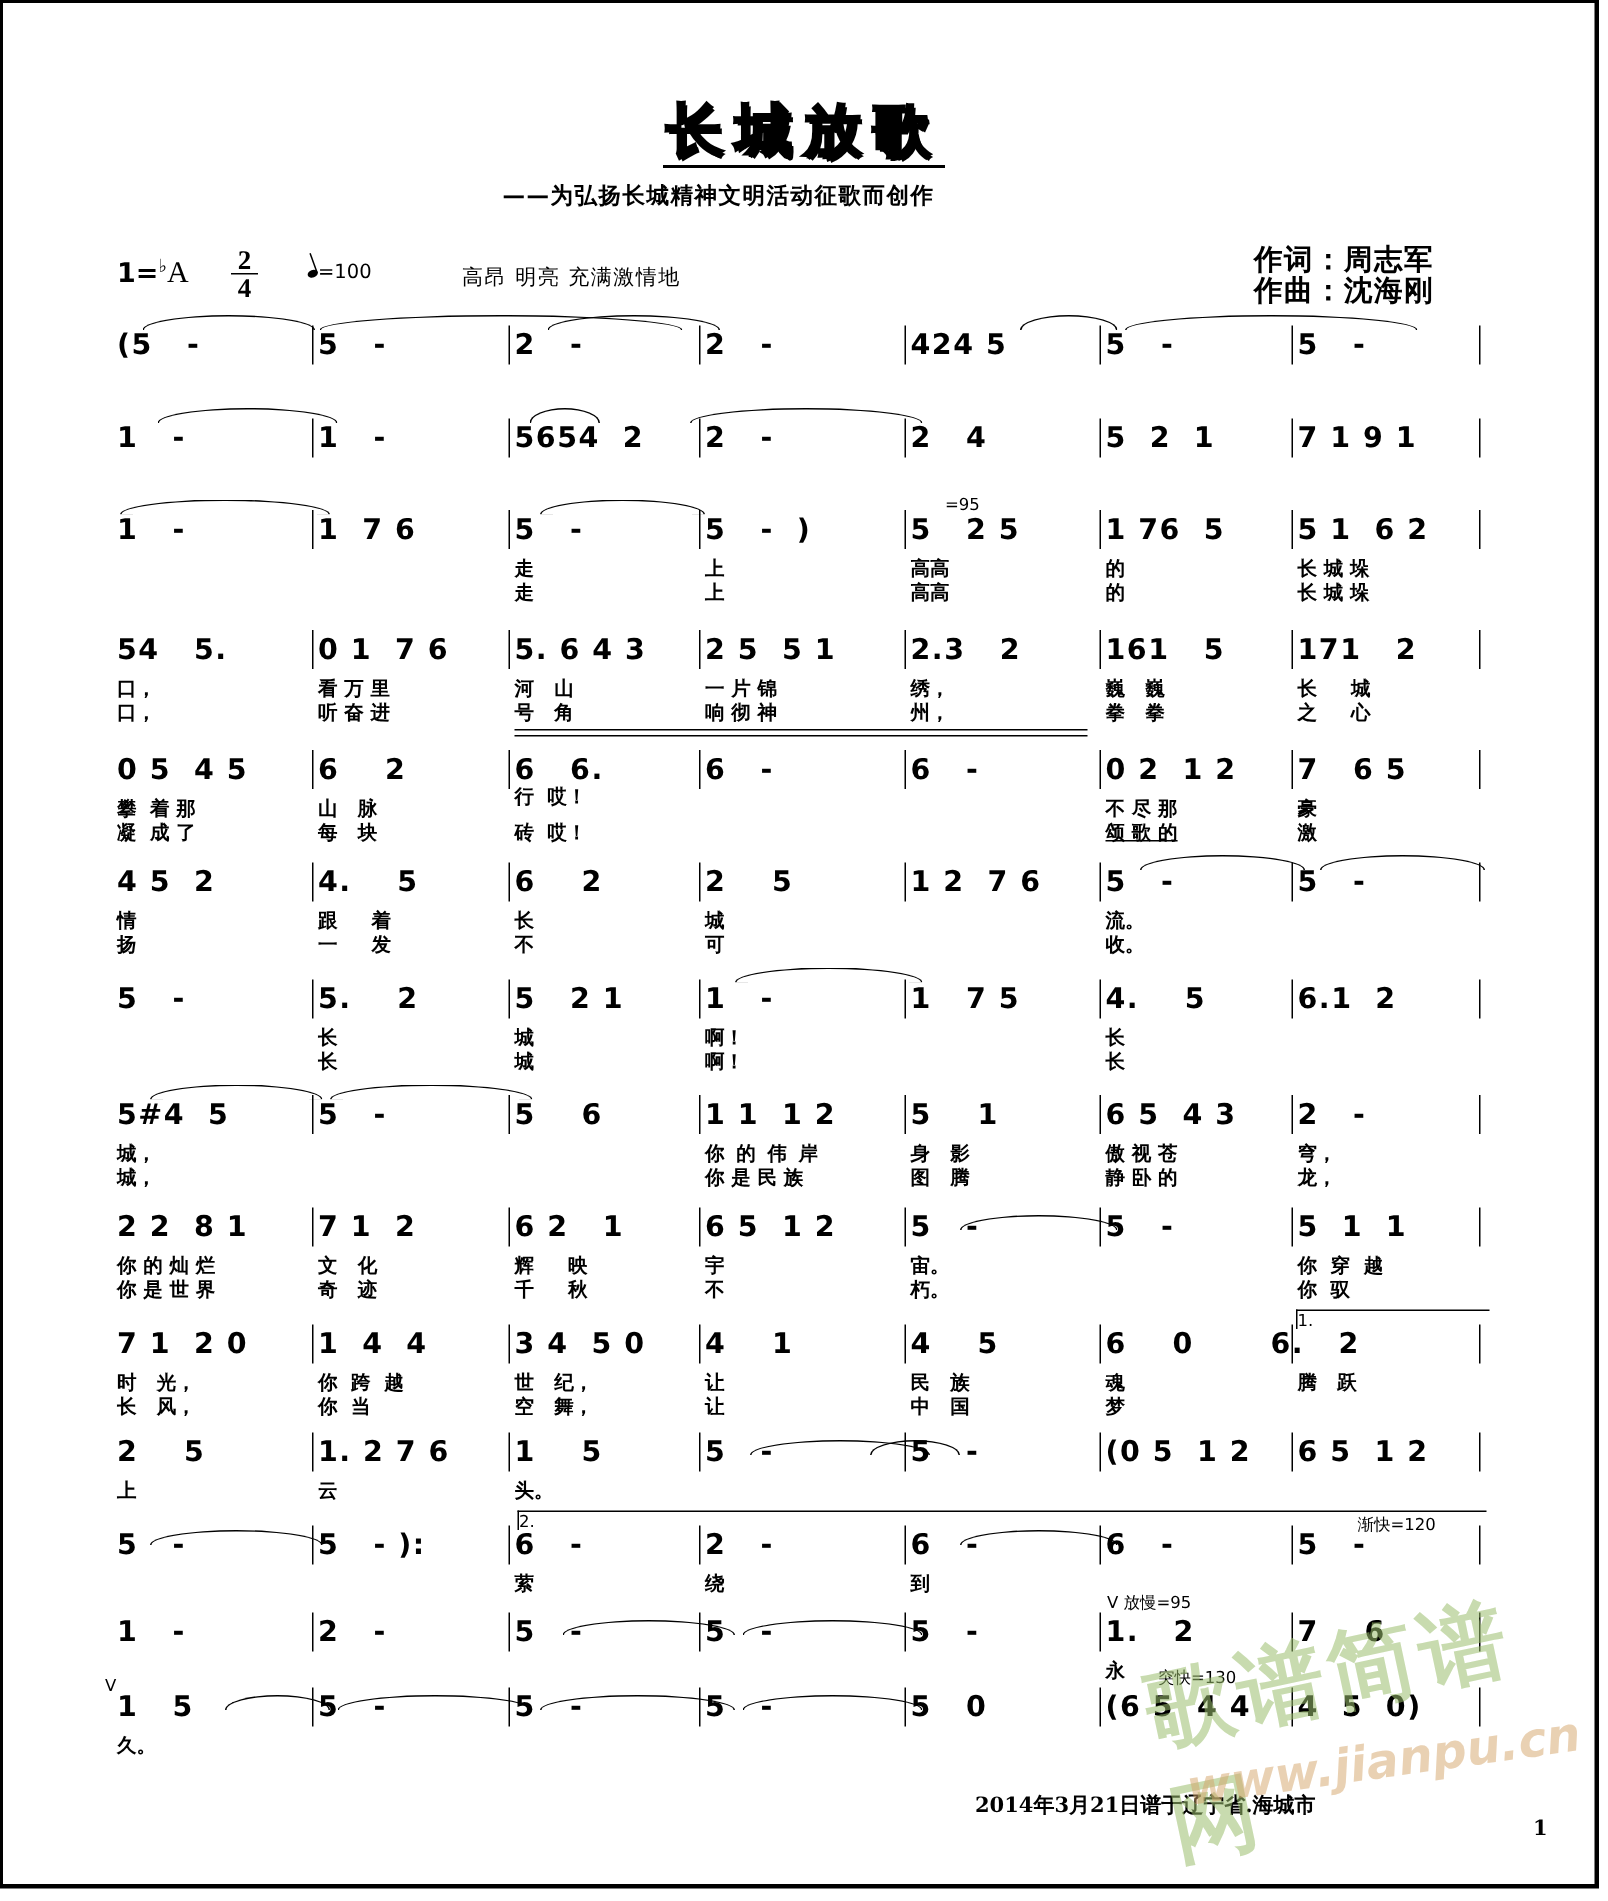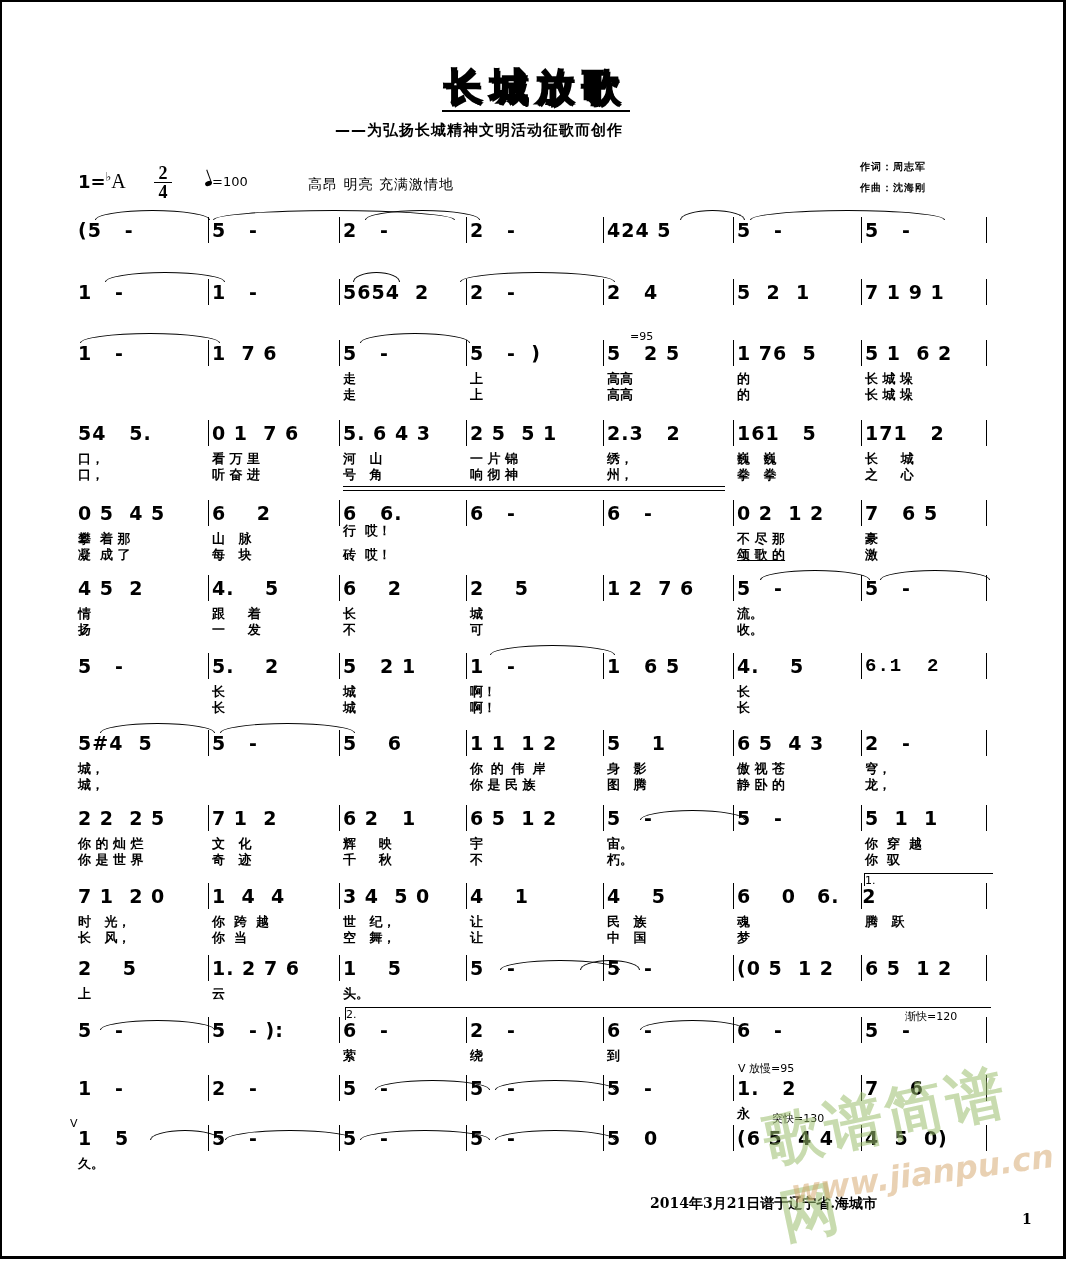--- a/index.html
+++ b/index.html
@@ -16,21 +16,21 @@
   .key { position:absolute; left:78px; top:170px; font-size:18px; font-weight:bold; }
   .key .flat { font-size:12px; vertical-align:super; font-weight:normal; }
   .key .a { font-family:"Liberation Serif", serif; font-weight:normal; font-size:20px; }
   .timesig { position:absolute; left:154px; top:164px; width:18px; text-align:center;
     font-family:"Liberation Serif", serif; font-weight:bold; font-size:18px; line-height:18px; }
   .tempo { position:absolute; left:205px; top:174px; font-size:13px; }
   .note-q { display:inline-block; width:7px; height:5px; background:#000; border-radius:50%;
     transform:rotate(-20deg); position:relative; }
   .note-q::after { content:""; position:absolute; right:0; bottom:2px; width:1.5px; height:14px; background:#000; }
   .expr { position:absolute; left:308px; top:176px; font-size:14px; letter-spacing:1px; }
-  .credit { position:absolute; left:860px; font-size:10px; font-weight:bold; letter-spacing:1px;text-align:center; }
+  .credit { position:absolute; left:836px; font-size:19px; font-weight:bold; letter-spacing:1px;text-align:center; }
   .row { position:absolute; left:0; width:1072px; }
   .notes { position:absolute; font-size:19px; font-weight:bold; letter-spacing:1px; white-space:pre;
     font-family:"DejaVu Sans", sans-serif; }
   .lyr { position:absolute; font-size:13px; font-weight:bold; white-space:pre; letter-spacing:0; }
   .bar { position:absolute; width:1px; height:26px; background:#000; }
   .slur { position:absolute; height:10px; border:1.4px solid #000; border-bottom:none;
     border-radius:50% 50% 0 0 / 100% 100% 0 0; box-sizing:border-box; }
   .hline { position:absolute; height:1px; background:#000; }
   .small { position:absolute; font-size:11px; white-space:pre; }
   .footer { position:absolute; left:650px; top:1195px; font-size:14px; font-weight:bold;
@@ -220,23 +220,23 @@
       <div class="bar" style="left: 339px; top: 0px;"></div>
       <div class="bar" style="left: 466px; top: 0px;"></div>
       <div class="bar" style="left: 603px; top: 0px;"></div>
       <div class="bar" style="left: 733px; top: 0px;"></div>
       <div class="bar" style="left: 861px; top: 0px;"></div>
       <div class="bar" style="left: 986px; top: 0px;"></div>
       <div class="notes" style="left: 78px; top: 2px;">5   -</div>
       <div class="notes" style="left: 212px; top: 2px;">5.    2</div>
       <div class="notes" style="left: 343px; top: 2px;">5   2 1</div>
       <div class="notes" style="left: 470px; top: 2px;">1   -</div>
-      <div class="notes" style="left: 607px; top: 2px;">1   6 5</div>
+      <div class="notes" style="left: 607px; top: 2px;">1   7 5</div>
       <div class="notes" style="left: 737px; top: 2px;">4.    5</div>
-      <div class="notes" style="left: 865px; top: 2px; font-family: Liberation Mono, monospace;">6.1  2</div>
+      <div class="notes" style="left: 865px; top: 2px;">6.1  2</div>
       <div class="lyr" style="left: 78px; top: 30px;"></div>
       <div class="lyr" style="left: 212px; top: 30px;">长</div>
       <div class="lyr" style="left: 343px; top: 30px;">城</div>
       <div class="lyr" style="left: 470px; top: 30px;">啊！</div>
       <div class="lyr" style="left: 607px; top: 30px;"></div>
       <div class="lyr" style="left: 737px; top: 30px;">长</div>
       <div class="lyr" style="left: 865px; top: 30px;"></div>
       <div class="lyr" style="left: 78px; top: 46px;"></div>
       <div class="lyr" style="left: 212px; top: 46px;">长</div>
       <div class="lyr" style="left: 343px; top: 46px;">城</div>
@@ -276,21 +276,21 @@
       <div class="lyr" style="left: 865px; top: 46px;">龙，</div>
     </div>
     <div class="row" style="top: 805px;">
       <div class="bar" style="left: 208px; top: 0px;"></div>
       <div class="bar" style="left: 339px; top: 0px;"></div>
       <div class="bar" style="left: 466px; top: 0px;"></div>
       <div class="bar" style="left: 603px; top: 0px;"></div>
       <div class="bar" style="left: 733px; top: 0px;"></div>
       <div class="bar" style="left: 861px; top: 0px;"></div>
       <div class="bar" style="left: 986px; top: 0px;"></div>
-      <div class="notes" style="left: 78px; top: 2px;">2 2  2 5</div>
+      <div class="notes" style="left: 78px; top: 2px;">2 2  8 1</div>
       <div class="notes" style="left: 212px; top: 2px;">7 1  2</div>
       <div class="notes" style="left: 343px; top: 2px;">6 2   1</div>
       <div class="notes" style="left: 470px; top: 2px;">6 5  1 2</div>
       <div class="notes" style="left: 607px; top: 2px;">5   -</div>
       <div class="notes" style="left: 737px; top: 2px;">5   -</div>
       <div class="notes" style="left: 865px; top: 2px;">5  1  1</div>
       <div class="lyr" style="left: 78px; top: 30px;">你 的 灿 烂</div>
       <div class="lyr" style="left: 212px; top: 30px;">文   化</div>
       <div class="lyr" style="left: 343px; top: 30px;">辉     映</div>
       <div class="lyr" style="left: 470px; top: 30px;">宇</div>
@@ -312,21 +312,21 @@
       <div class="bar" style="left: 603px; top: 0px;"></div>
       <div class="bar" style="left: 733px; top: 0px;"></div>
       <div class="bar" style="left: 861px; top: 0px;"></div>
       <div class="bar" style="left: 986px; top: 0px;"></div>
       <div class="notes" style="left: 78px; top: 2px;">7 1  2 0</div>
       <div class="notes" style="left: 212px; top: 2px;">1  4  4</div>
       <div class="notes" style="left: 343px; top: 2px;">3 4  5 0</div>
       <div class="notes" style="left: 470px; top: 2px;">4    1</div>
       <div class="notes" style="left: 607px; top: 2px;">4    5</div>
       <div class="notes" style="left: 737px; top: 2px;">6    0</div>
-      <div class="notes" style="left: 817px; top: 2px;">6.   2</div>
+      <div class="notes" style="left: 847px; top: 2px;">6.   2</div>
       <div class="lyr" style="left: 78px; top: 30px;">时   光，</div>
       <div class="lyr" style="left: 212px; top: 30px;">你  跨  越</div>
       <div class="lyr" style="left: 343px; top: 30px;">世   纪，</div>
       <div class="lyr" style="left: 470px; top: 30px;">让</div>
       <div class="lyr" style="left: 607px; top: 30px;">民   族</div>
       <div class="lyr" style="left: 737px; top: 30px;">魂</div>
       <div class="lyr" style="left: 865px; top: 30px;">腾   跃</div>
       <div class="lyr" style="left: 78px; top: 46px;">长   风，</div>
       <div class="lyr" style="left: 212px; top: 46px;">你  当</div>
       <div class="lyr" style="left: 343px; top: 46px;">空   舞，</div>

